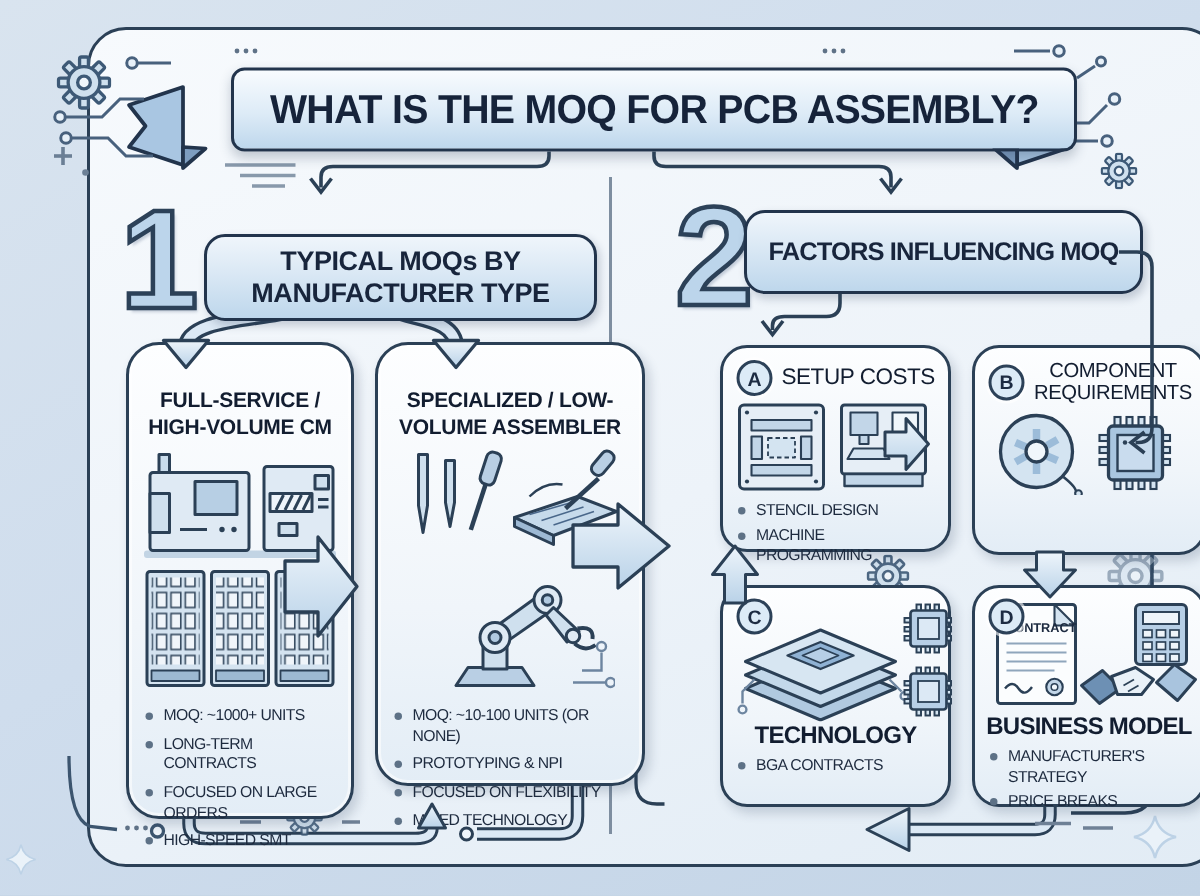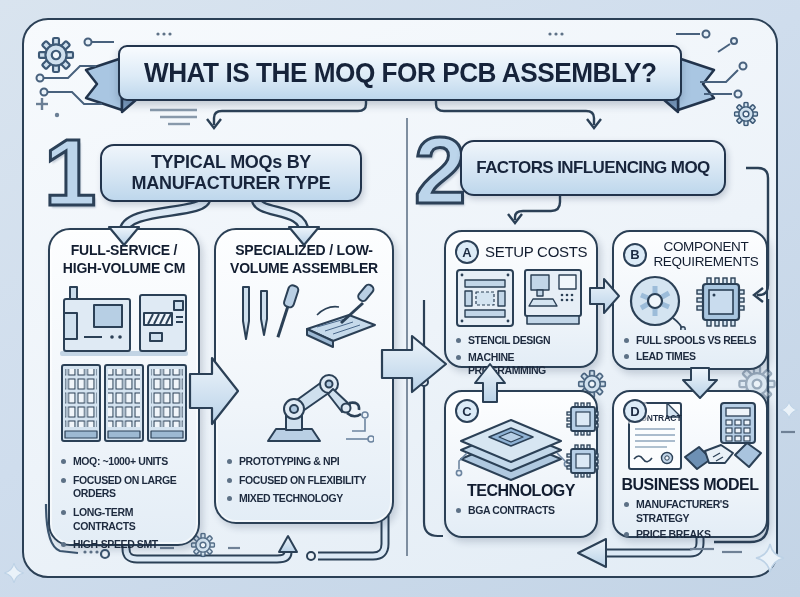--- a/index.html
+++ b/index.html
@@ -1,18 +1,18 @@
 <!DOCTYPE html>
 <html><head>
 <meta charset="utf-8">
 <style>
   html,body{margin:0;padding:0;background:#c6d6e5;font-family:"Liberation Sans",sans-serif;}
   #canvas{position:relative;width:800px;height:597px;overflow:hidden;
     background:linear-gradient(150deg,#d9e4ef 0%,#cfdded 45%,#c3d4e6 100%);}
-  .abs{position:absolute;}
+  .abs{position:absolute;margin-left:36px;}
   svg.layer{position:absolute;left:0;top:0;width:800px;height:597px;pointer-events:none;}
 
   
   .frame{left:22px;top:18px;width:756px;height:560px;border:2.5px solid #2b4056;border-radius:26px;
     background:linear-gradient(160deg,#f7fafd 0%,#edf3f9 55%,#e2ecf5 100%);box-sizing:border-box;}
 
   
   .ribbon-main{left:118px;top:45px;width:564px;height:56px;border:2.5px solid #22344c;border-radius:9px;
     background:linear-gradient(180deg,#f8fbfe 0%,#ddebf7 55%,#bed7ec 100%);box-sizing:border-box;
     display:flex;align-items:center;justify-content:center;box-shadow:0 4px 8px rgba(35,55,85,.25);}
@@ -23,35 +23,35 @@
   .bignum{font-size:94px;font-weight:800;line-height:1;color:#bcd5eb;
     -webkit-text-stroke:3px #2c4158;text-shadow:2px 3px 2px rgba(50,75,110,.25);}
   .num1{left:44px;top:126px;}
   .num2{left:414px;top:124px;}
 
   
   .hdr{border:2.5px solid #22344c;border-radius:14px;box-sizing:border-box;
     background:linear-gradient(180deg,#eff5fb 0%,#d5e5f3 55%,#bed7ec 100%);
     display:flex;align-items:center;justify-content:center;text-align:center;
     font-weight:800;color:#18253c;box-shadow:2px 3px 6px rgba(35,55,85,.22);}
-  .hdr1{left:100px;top:144px;width:262px;height:58px;font-size:18px;letter-spacing:-.3px;line-height:1.15;padding:0 12px;}
+  .hdr1{left:100px;top:156px;width:262px;height:58px;font-size:18px;letter-spacing:-.3px;line-height:1.15;padding:0 12px;}
   .hdr2{left:460px;top:140px;width:266px;height:56px;font-size:17px;letter-spacing:-.6px;}
 
   
   .box{border:2.5px solid #2b4056;border-radius:22px;box-sizing:border-box;
     background:linear-gradient(180deg,#fdfeff 0%,#f0f5fa 60%,#e3edf6 100%);
-    box-shadow:3px 4px 7px rgba(40,60,90,.20), inset 0 0 0 2px rgba(255,255,255,.55);padding:10px 8px;}
+    box-shadow:3px 4px 7px rgba(40,60,90,.20), inset 0 0 0 2px rgba(255,255,255,.55);padding:26px 8px;}
   .box1{left:48px;top:228px;width:152px;height:318px;}
   .box2{left:214px;top:228px;width:180px;height:296px;}
   .box-title{text-align:center;font-weight:800;font-size:14px;letter-spacing:-.2px;color:#121d30;line-height:1.25;margin-top:2px;}
   .illus{display:block;margin:4px auto 0 auto;}
 
   ul.blist{list-style:none;margin:8px 0 0 0;padding:0 0 0 2px;}
   ul.blist li{position:relative;padding-left:13px;margin-bottom:5px;
-    font-size:10.5px;font-weight:700;letter-spacing:-.4px;color:#1d2a3e;line-height:1.3;}
+    font-size:10.5px;font-weight:400;letter-spacing:-.4px;color:#1d2a3e;line-height:1.3;}
   ul.blist li::before{content:'';position:absolute;left:1px;top:4px;width:5px;height:5px;border-radius:50%;background:#5d7186;}
 
   
   .factor{border:2.5px solid #2b4056;border-radius:18px;box-sizing:border-box;
     background:linear-gradient(180deg,#fdfeff 0%,#f0f5fa 60%,#e3edf6 100%);
     box-shadow:3px 4px 7px rgba(40,60,90,.20);padding:7px 7px;}
   .fA{left:444px;top:230px;width:154px;height:138px;}
   .fB{left:612px;top:230px;width:156px;height:140px;}
   .fC{left:444px;top:390px;width:154px;height:148px;}
   .fD{left:612px;top:390px;width:156px;height:148px;}
@@ -259,22 +259,22 @@
         </g>
         <g>
           <rect x="90" y="2" width="38" height="76" rx="2" fill="#d4e3f0"></rect>
           <rect x="93" y="6" width="32" height="58" fill="url(#pcells)" stroke="none"></rect>
           <rect x="93" y="68" width="32" height="7" fill="#9db9d2" stroke-width="1.2"></rect>
         </g>
       </g>
     </svg>
     <ul class="blist">
       <li>MOQ: ~1000+ UNITS</li>
+      <li>LONG-TERM CONTRACTS</li>
       <li>FOCUSED ON LARGE ORDERS</li>
-      <li>LONG-TERM CONTRACTS</li>
       <li>HIGH-SPEED SMT</li>
     </ul>
   </div>
 
   <div class="abs box box2">
     <div class="box-title">SPECIALIZED / LOW-VOLUME ASSEMBLER</div>
     <svg class="illus" width="150" height="74" viewBox="0 0 150 74">
       <g stroke="#2b4056" stroke-width="2" fill="#cfe0ee" stroke-linejoin="round">
         <path d="M14 6 L14 40 L17 58 L20 40 L20 6 Z"></path>
         <path d="M32 10 L32 38 L35 54 L38 38 L38 10 Z"></path>
@@ -311,20 +311,21 @@
         <path d="M113 54 Q120 60 127 55" fill="none" stroke-width="2.6"></path>
       </g>
       <g fill="none" stroke="#6d85a0" stroke-width="1.6">
         <path d="M118 72 L131 72 L131 60"></path>
         <circle cx="131" cy="56" r="3" fill="#eef4fa"></circle>
         <path d="M112 80 L134 80"></path>
         <circle cx="137" cy="80" r="3" fill="#eef4fa"></circle>
       </g>
     </svg>
     <ul class="blist">
+      <li>MOQ: ~10-100 UNITS (OR NONE)</li>
       <li>PROTOTYPING &amp; NPI</li>
       <li>FOCUSED ON FLEXIBILITY</li>
       <li>MIXED TECHNOLOGY</li>
     </ul>
   </div>
 
   <div class="abs factor fA">
     <div class="fhead">
       <span class="lcirc">A</span>
       <span class="ftitle" style="font-size:15px;">SETUP COSTS</span>
@@ -396,24 +397,20 @@
           <rect x="70" y="24" width="7" height="4"></rect>
         <rect x="70" y="32" width="7" height="4"></rect>
         <rect x="110" y="16" width="7" height="4"></rect>
           <rect x="110" y="24" width="7" height="4"></rect>
         <rect x="110" y="32" width="7" height="4"></rect>
         <rect x="76" y="10" width="36" height="36" rx="3" fill="#a9c6e0" stroke-width="2.2"></rect>
         <rect x="82" y="16" width="24" height="24" fill="#c9dcee" stroke-width="1.6"></rect>
         <circle cx="87" cy="21" r="1.5" fill="#2b4056" stroke="none"></circle>
       </g>
     </svg>
-    <ul class="blist">
-      <li>FULL SPOOLS VS REELS</li>
-      <li>LEAD TIMES</li>
-    </ul>
   </div>
 
   <div class="abs factor fC">
     <span class="lcirc lcirc-float">C</span>
     <svg class="illus" width="150" height="80" viewBox="0 0 150 80" style="margin-top:2px;">
       <g stroke="#2b4056" stroke-width="2" stroke-linejoin="round">
         <polygon points="8,58 58,37 108,58 58,79" fill="#b0c9e0"></polygon>
         <polygon points="8,49 58,28 108,49 58,70" fill="#c3d8ea"></polygon>
         <polygon points="8,40 58,19 108,40 58,61" fill="#d7e6f2"></polygon>
         <polygon points="58,27 80,36 58,45 36,36" fill="#8fb2d4" stroke-width="1.6"></polygon>

